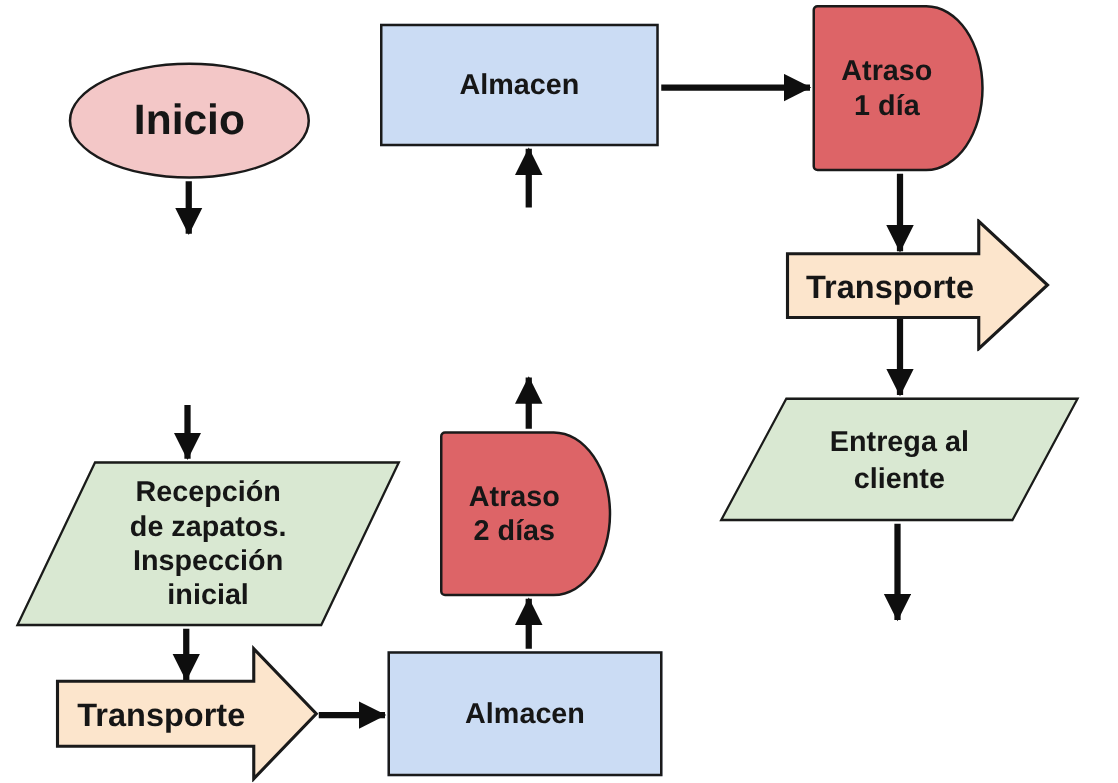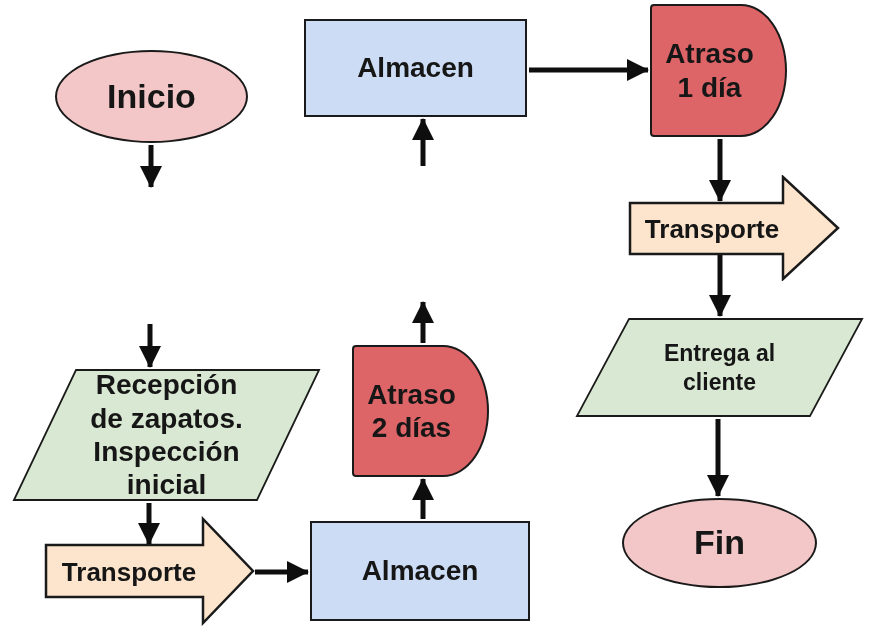--- a/index.html
+++ b/index.html
@@ -19,21 +19,21 @@
     align-items: center;
     justify-content: center;
   }
   .label {
     font-weight: bold;
     color: #161616;
     text-align: center;
     white-space: pre-line;
   }
   .fs28 { font-size: 34px; line-height: 1.15; }
-  .fs27 { font-size: 28px; line-height: 1.19; }
+  .fs27 { font-size: 23px; line-height: 1.19; }
   .fs23 { font-size: 23px; line-height: 1.26; }
 
   .ellipse { border-radius: 50%; background: var(--node-pink, #f3c7c7); }
   .process { background: var(--node-blue, #cbdcf4); }
   .para    { background: var(--node-green, #d9e8d2); }
   .para .label {
     position: absolute; inset: 0;
     display: flex; align-items: center; justify-content: center;
   }
   .delay {
@@ -130,17 +130,14 @@
   <svg class="transport" style="left:628px; top:175px;" width="212" height="106" viewBox="628 175 212 106">
     <polygon points="630,203 783,203 783,177 838,228 783,279 783,254 630,254"></polygon>
     <text x="712" y="238">Transporte</text>
   </svg>
 
   <div class="node para" style="left:602px; top:318px; width:235px; height:99px; transform:skewX(-28.2deg);">
     <div class="label fs23" style="transform:skewX(28.2deg);">Entrega al
 cliente</div>
   </div>
 
-  <div class="node ellipse" style="left:622px; top:498px; width:195px; height:90px;">
-    <div class="label fs28">Fin</div>
-  </div>
 
 </div>
 
 </body></html>

